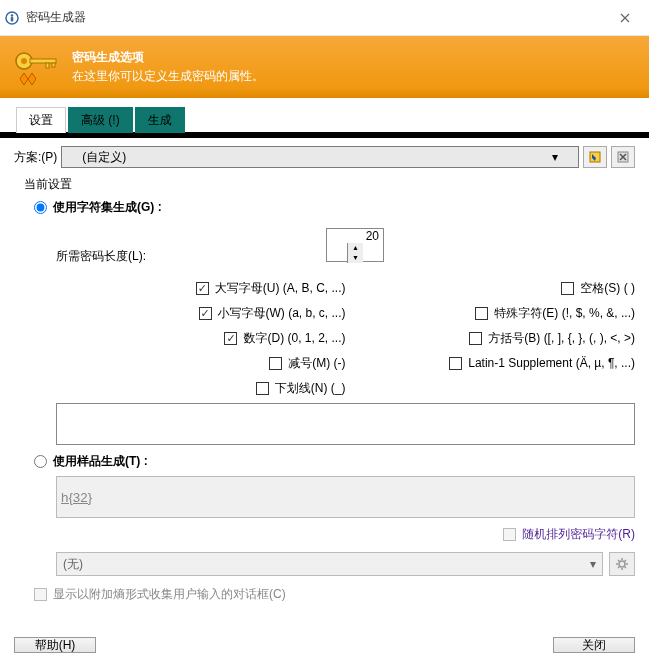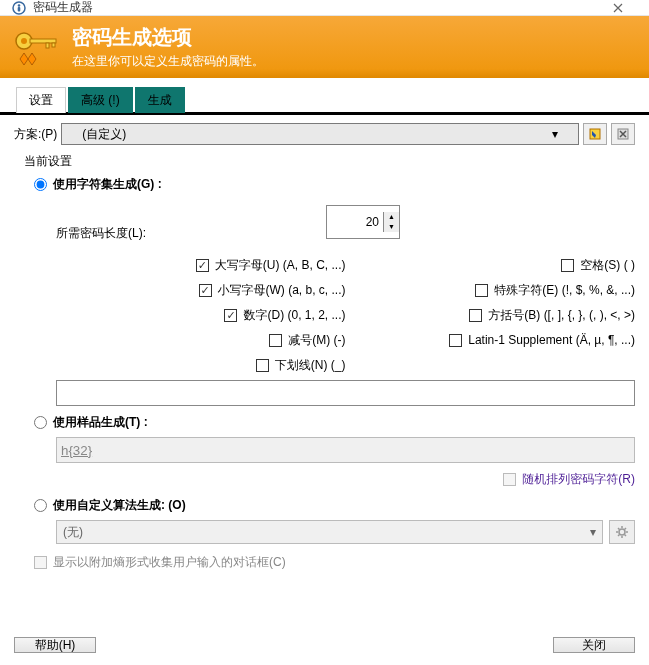--- a/index.html
+++ b/index.html
@@ -1,51 +1,51 @@
 <!DOCTYPE html>
 <html><head>
 <meta charset="utf-8">
 <style>
 * { box-sizing: border-box; margin: 0; padding: 0; }
 body { font-family: "Microsoft YaHei", Arial, sans-serif; font-size: 12px; background: #fff; width: 649px; height: 665px; overflow: hidden; }
-.titlebar { height: 16px; background: #fff; display: flex; align-items: center; padding: 0 11px; border-bottom: 1px solid #e5e5e5; }
+.titlebar { height: 36px; background: #fff; display: flex; align-items: center; padding: 0 4px; border-bottom: 1px solid #e5e5e5; }
 .titlebar .icon-wrap { width: 16px; height: 16px; margin-right: 6px; display: flex; align-items: center; justify-content: center; }
 .titlebar .title { color: #333; flex: 1; }
 .titlebar .close { width: 40px; height: 28px; display: flex; align-items: center; justify-content: center; color: #666; cursor: default; }
 .banner { height: 62px; background: linear-gradient(to bottom, #f7a838, #f09810 85%, #e08800); display: flex; align-items: center; padding: 0 12px; position: relative; overflow: hidden; }
 .banner .key-icon { width: 50px; height: 40px; margin-right: 10px; }
 .banner-text { color: #fff; }
-.banner-text .heading { font-size: 20px; font-weight: bold; margin-bottom: 2px; }
+.banner-text .heading { font-size: 12px; font-weight: bold; margin-bottom: 2px; }
 .banner-text .sub { font-size: 12px; }
-.tabs { display: flex; border-bottom: 3px solid #000000; padding-left: 16px; margin-top: 8px; }
+.tabs { display: flex; border-bottom: 6px solid #000000; padding-left: 16px; margin-top: 8px; }
 .tab { padding: 4px 12px; border: 1px solid transparent; border-bottom: none; cursor: default; position: relative; top: 1px; background: #0f766e; margin-right: 2px; }
 .tab.active { border-color: #ccc; background: #fff; }
 .body-area { padding: 8px 14px; }
 .scheme-row { display: flex; align-items: center; gap: 4px; margin-bottom: 8px; }
 .scheme-select { flex: 1; height: 22px; border: 1px solid #7a7a7a; background: #e9e9e9; padding: 0 20px; display: flex; align-items: center; justify-content: space-between; }
 .btn-square { width: 24px; height: 22px; border: 1px solid #aaa; background: #f0f0f0; display: flex; align-items: center; justify-content: center; }
 .group-title { margin: 4px 0 6px 10px; }
 .settings-group { padding-left: 20px; }
 .radio-row { display: flex; align-items: center; margin: 6px 0; font-weight: bold; }
 .radio-row input { margin-right: 6px; }
 .indent { padding-left: 22px; }
 .length-row { display: flex; align-items: center; margin: 8px 0; }
 .length-label { width: 270px; margin-top: 24px; }
-.spinner { display: flex; align-items: center; border: 1px solid #888; height: 34px; }
+.spinner { display: flex; align-items: center; border: 1px solid #888; height: 34px; flex-direction: column; }
 .spinner input { width: 56px; border: none; text-align: right; padding: 0 4px; height: 20px; font-size: 12px; }
 .spinner .spin-btns { display: flex; flex-direction: column; width: 16px; border-left: 1px solid #888; }
 .spinner .spin-btns div { height: 10px; display: flex; align-items: center; justify-content: center; font-size: 7px; background: #eee; }
 .cols { display: flex; gap: 0; margin-top: 6px; }
 .col { flex: 1; }
 .chk-row { display: flex; align-items: center; margin: 5px 0; height: 20px; justify-content: flex-end; }
 .chk { width: 13px; height: 13px; border: 1px solid #333; margin-right: 6px; display: inline-flex; align-items: center; justify-content: center; background: #fff; flex-shrink: 0; }
 .chk.checked::after { content: "✓"; font-size: 11px; color: #333; line-height: 1; }
 .chk.disabled { border-color: #bbb; background: #f5f5f5; }
 .also-label { margin: 10px 0 4px; }
-.text-input { width: 100%; height: 26px; border: 1px solid #888; padding: 2px 4px; background: #fff; text-decoration: underline; }
+.text-input { width: 100%; height: 42px; border: 1px solid #888; padding: 2px 4px; background: #fff; text-decoration: underline; }
 .text-input.disabled { background: #f0f0f0; color: #888; border-color: #bbb; }
 .algo-row { display: flex; align-items: center; gap: 6px; margin-top: 4px; }
 .algo-select { flex: 1; height: 24px; border: 1px solid #bbb; background: #f0f0f0; color: #666; padding: 0 6px; display: flex; align-items: center; justify-content: space-between; }
 .gear-btn { width: 26px; height: 24px; border: 1px solid #bbb; background: #eee; display: flex; align-items: center; justify-content: center; }
 .entropy-row { display: flex; align-items: center; margin: 10px 0 0 20px; color: #888; }
 .footer { position: absolute; bottom: 12px; left: 0; right: 0; padding: 0 14px; display: flex; justify-content: space-between; }
 .button { min-width: 82px; height: 16px; border: 1px solid #999; background: linear-gradient(#f5f5f5, #e5e5e5); display: flex; align-items: center; justify-content: center; cursor: default; }
 .section { margin-bottom: 8px; }
 .label-disabled { color: #4c1d95; }
 </style>
@@ -187,24 +187,20 @@
       <div class="indent">
         <input class="text-input disabled" type="text" disabled="" value="h{32}" style="">
         <div class="chk-row label-disabled" style="margin-top:6px;">
           <span class="chk disabled"></span>
           <span>随机排列密码字符(R)</span>
         </div>
       </div>
     </div>
 
     <div class="section">
-      <label class="radio-row">
-        <input type="radio" style="">
-        <span>使用自定义算法生成: (O)</span>
-      </label>
       <div class="indent">
         <div class="algo-row">
           <div class="algo-select">
             <span>(无)</span>
             <span>▾</span>
           </div>
           <div class="gear-btn">
             <svg width="14" height="14" viewBox="0 0 14 14">
                 <circle cx="7" cy="7" r="3" fill="none" stroke="#999" stroke-width="1.5"></circle>
                 <g stroke="#999" stroke-width="1.5">

